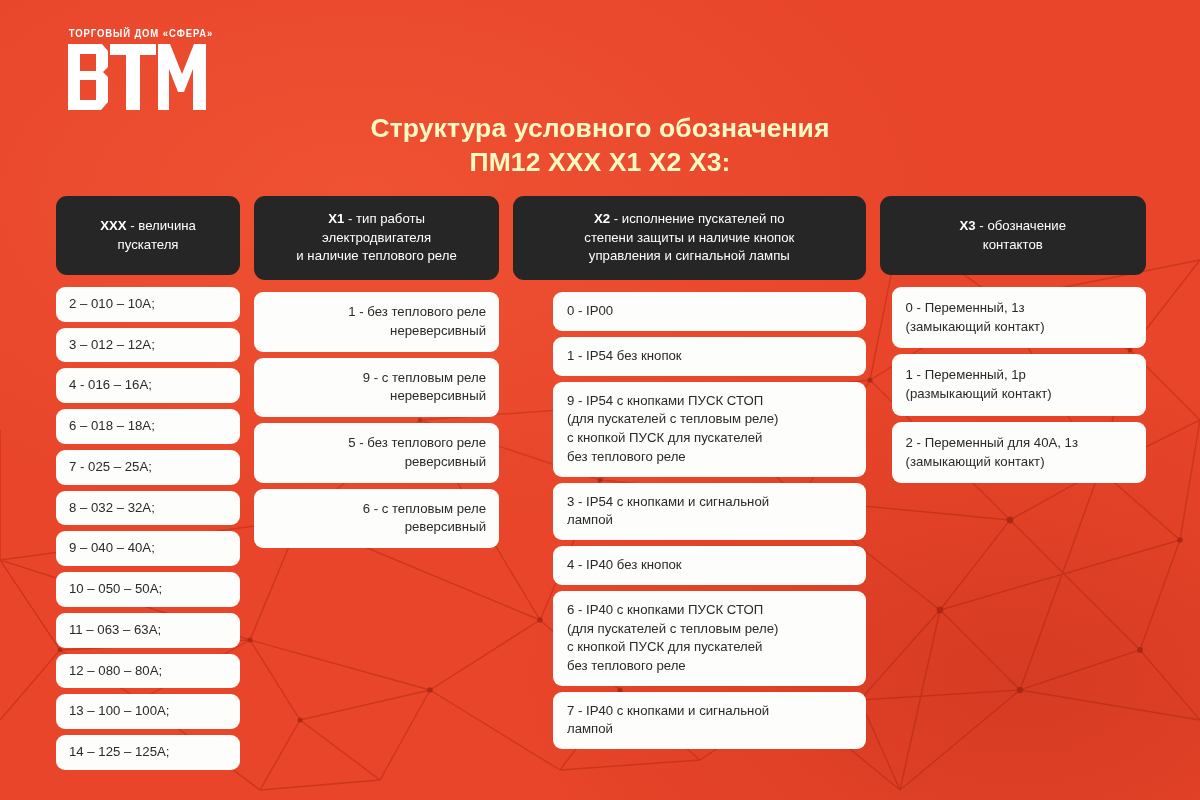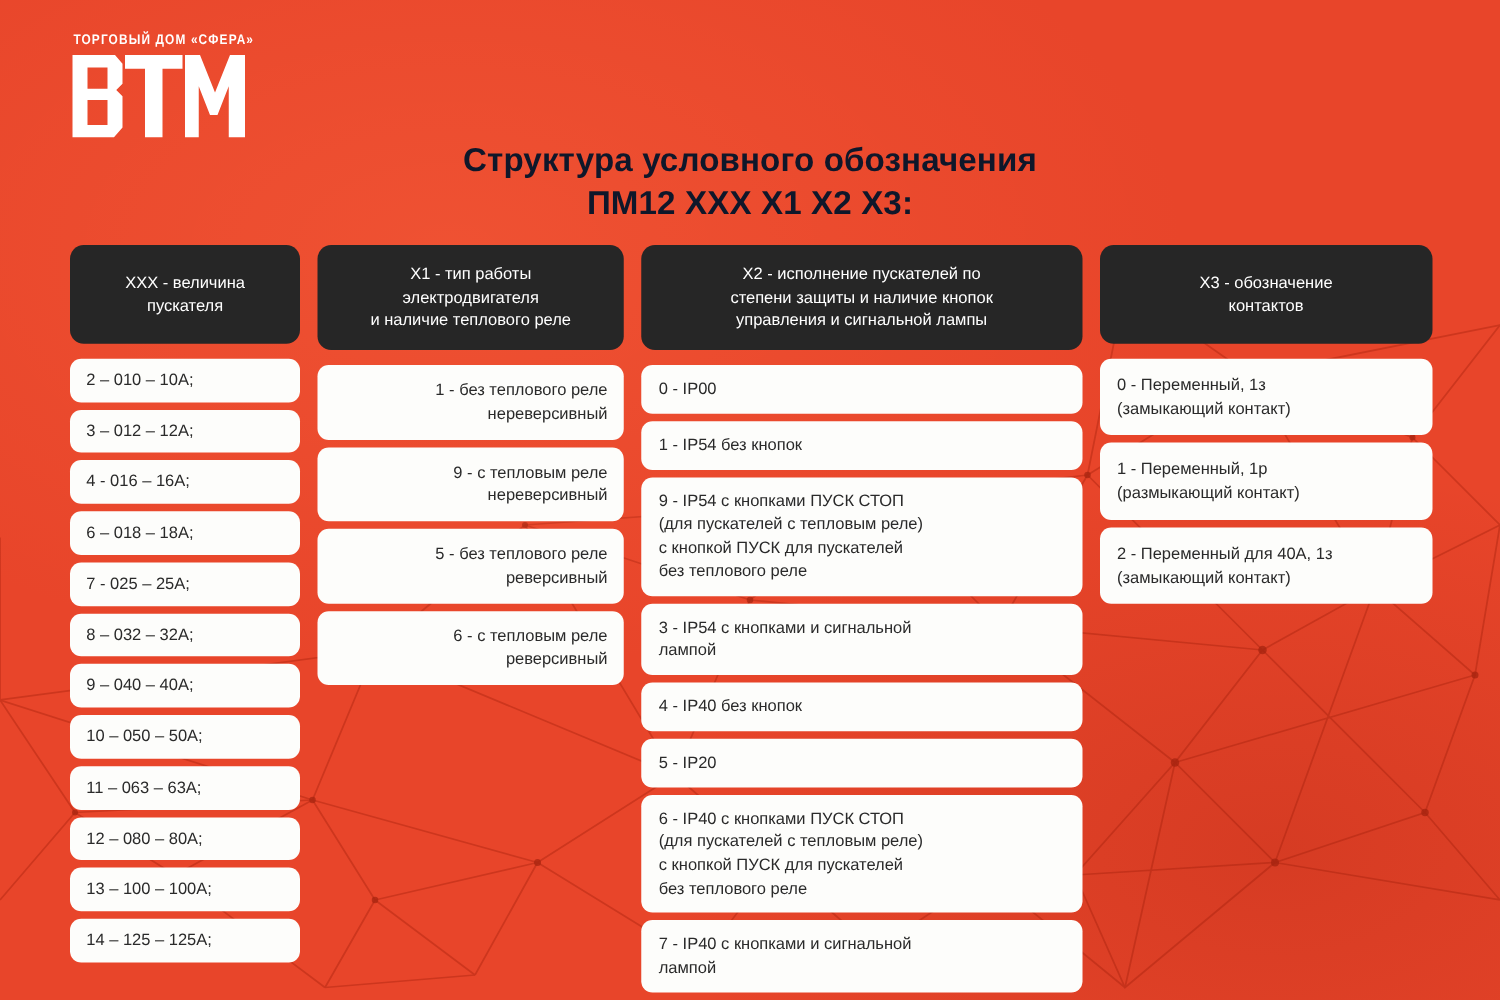--- a/index.html
+++ b/index.html
@@ -38,21 +38,21 @@
   #page {
     position: relative;
     z-index: 2;
     width: 1200px;
     height: 800px;
   }
 
   
   .logo-block {
     position: absolute;
-    left: 56px;
+    left: 66px;
     top: 26px;
     width: 150px;
   }
   .logo-tagline {
     color: #FFFFFF;
     font-size: 9.5px;
     font-weight: bold;
     letter-spacing: 0.9px;
     text-align: center;
     white-space: nowrap;
@@ -66,21 +66,21 @@
     display: block;
   }
 
   
   .title {
     position: absolute;
     left: 260px;
     top: 112px;
     width: 680px;
     text-align: center;
-    color: #0f172a;
+    color: #fef9c3;
     font-size: 26.5px;
     font-weight: bold;
     line-height: 1.28;
     letter-spacing: 0.1px;
   }
   .title-line { display: block; white-space: nowrap; }
 
   
   .columns {
     position: absolute;
@@ -104,36 +104,36 @@
     padding: 14px 12px;
     text-align: center;
     font-size: 13.2px;
     line-height: 1.42;
     min-height: 79px;
     display: flex;
     align-items: center;
     justify-content: center;
     margin-bottom: 12px;
   }
-  .col-header .code { font-weight: normal; margin-top: 36px; }
+  .col-header .code { font-weight: bold; margin-top: 36px; }
 
   .cell {
     background: #FDFDFB;
     color: #2A2A2A;
     border-radius: 9px;
     padding: 9px 13px;
     font-size: 13.2px;
     line-height: 1.42;
     margin-bottom: 6px;
     white-space: pre-line;
   }
   .col-1 .cell { padding: 8px 13px; }
   .col-2 .cell { padding: 11px 13px; text-align: right; }
-  .col-3 .cell { padding: 10px 14px; }
-  .col-4 .cell { padding: 12px 14px; }
+  .col-3 .cell { padding: 10px 14px; margin-left: 40px; }
+  .col-4 .cell { padding: 12px 14px; margin-left: 12px; }
 </style>
 </head>
 <body>
 
 <svg id="bg-texture" viewBox="0 0 1200 800" preserveAspectRatio="none" aria-hidden="true">
   <rect x="0" y="0" width="1200" height="800" fill="#E8452A"></rect>
   <g stroke="#B72A14" stroke-width="1.4" fill="none" opacity="0.55">
     <path d="M1010 520 L1100 470 L1180 540 L1140 650 L1020 690 L940 610 Z"></path>
     <path d="M1010 520 L1140 650 M1100 470 L1020 690 M940 610 L1180 540"></path>
     <path d="M940 610 L860 700 L900 790 L1020 690"></path>
@@ -259,21 +259,20 @@
       </div>
       <div class="cell">0 - IP00</div>
       <div class="cell">1 - IP54 без кнопок</div>
       <div class="cell">9 - IP54 с кнопками ПУСК СТОП
 (для пускателей с тепловым реле)
 с кнопкой ПУСК для пускателей
 без теплового реле</div>
       <div class="cell">3 - IP54 с кнопками и сигнальной
 лампой</div>
       <div class="cell">4 - IP40 без кнопок</div>
-      <div class="cell">5 - IP20</div>
       <div class="cell">6 - IP40 с кнопками ПУСК СТОП
 (для пускателей с тепловым реле)
 с кнопкой ПУСК для пускателей
 без теплового реле</div>
       <div class="cell">7 - IP40 с кнопками и сигнальной
 лампой</div>
     </div>
 
     <div class="col col-4">
       <div class="col-header">

